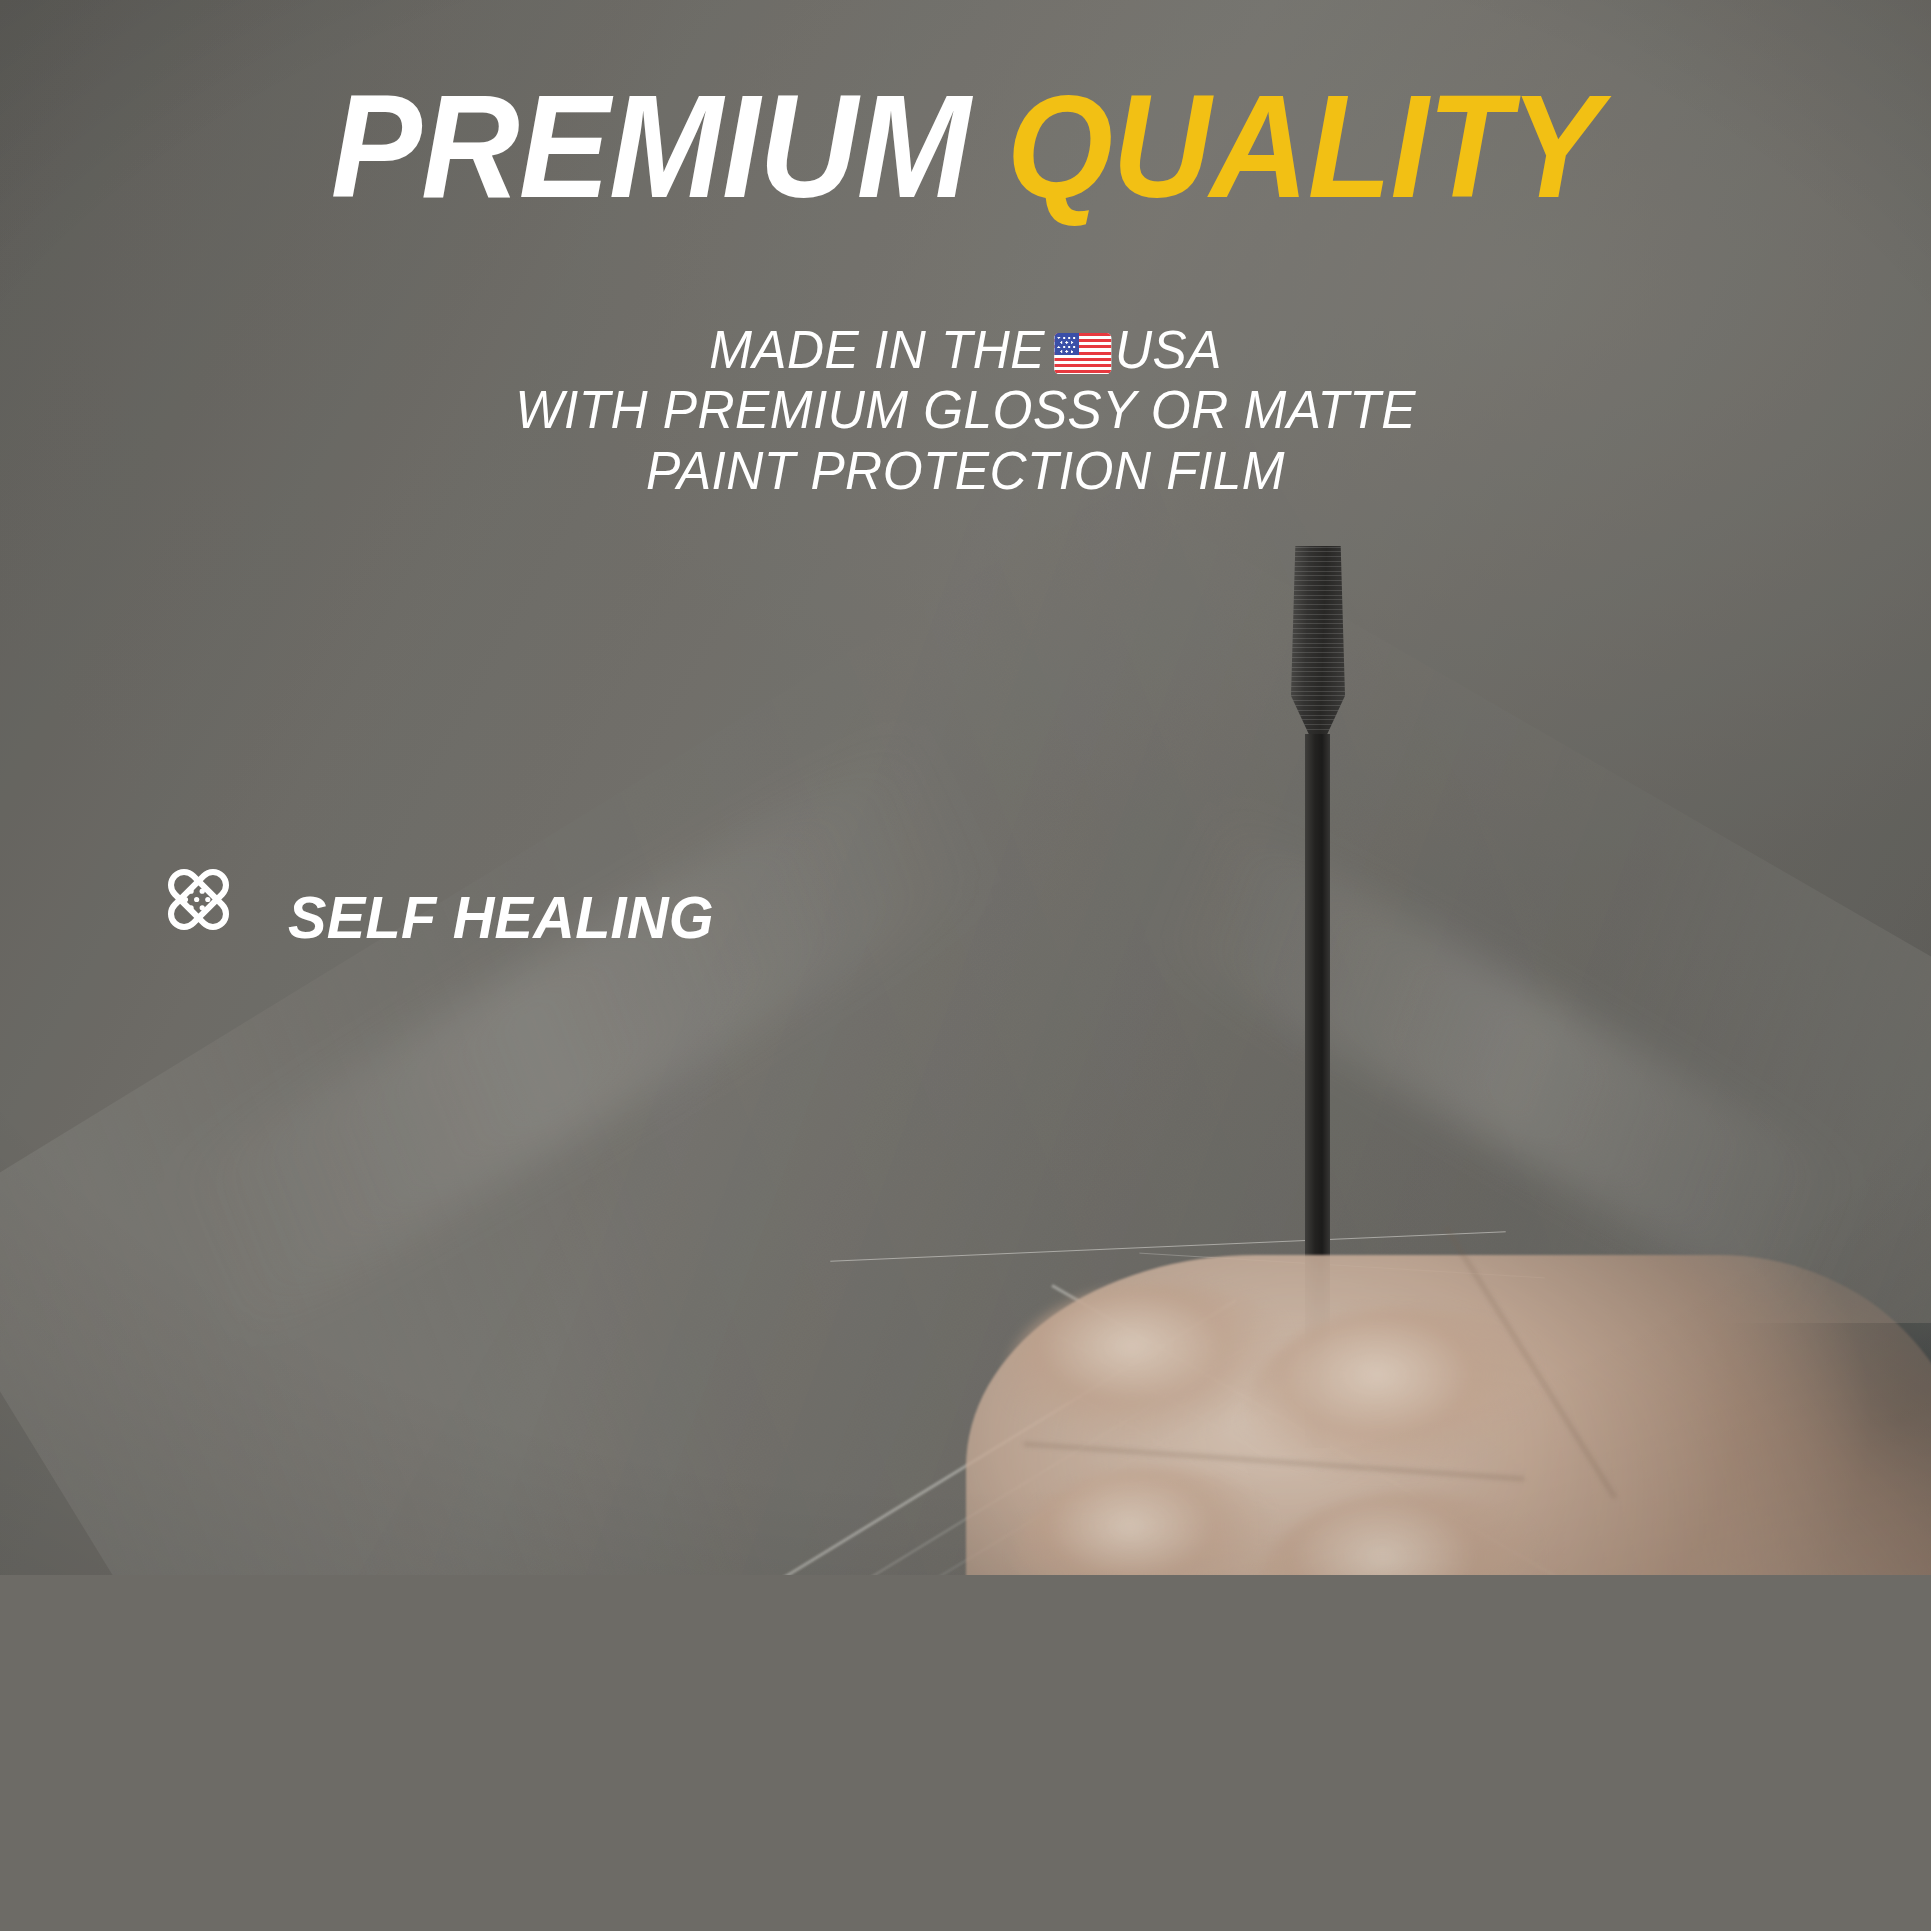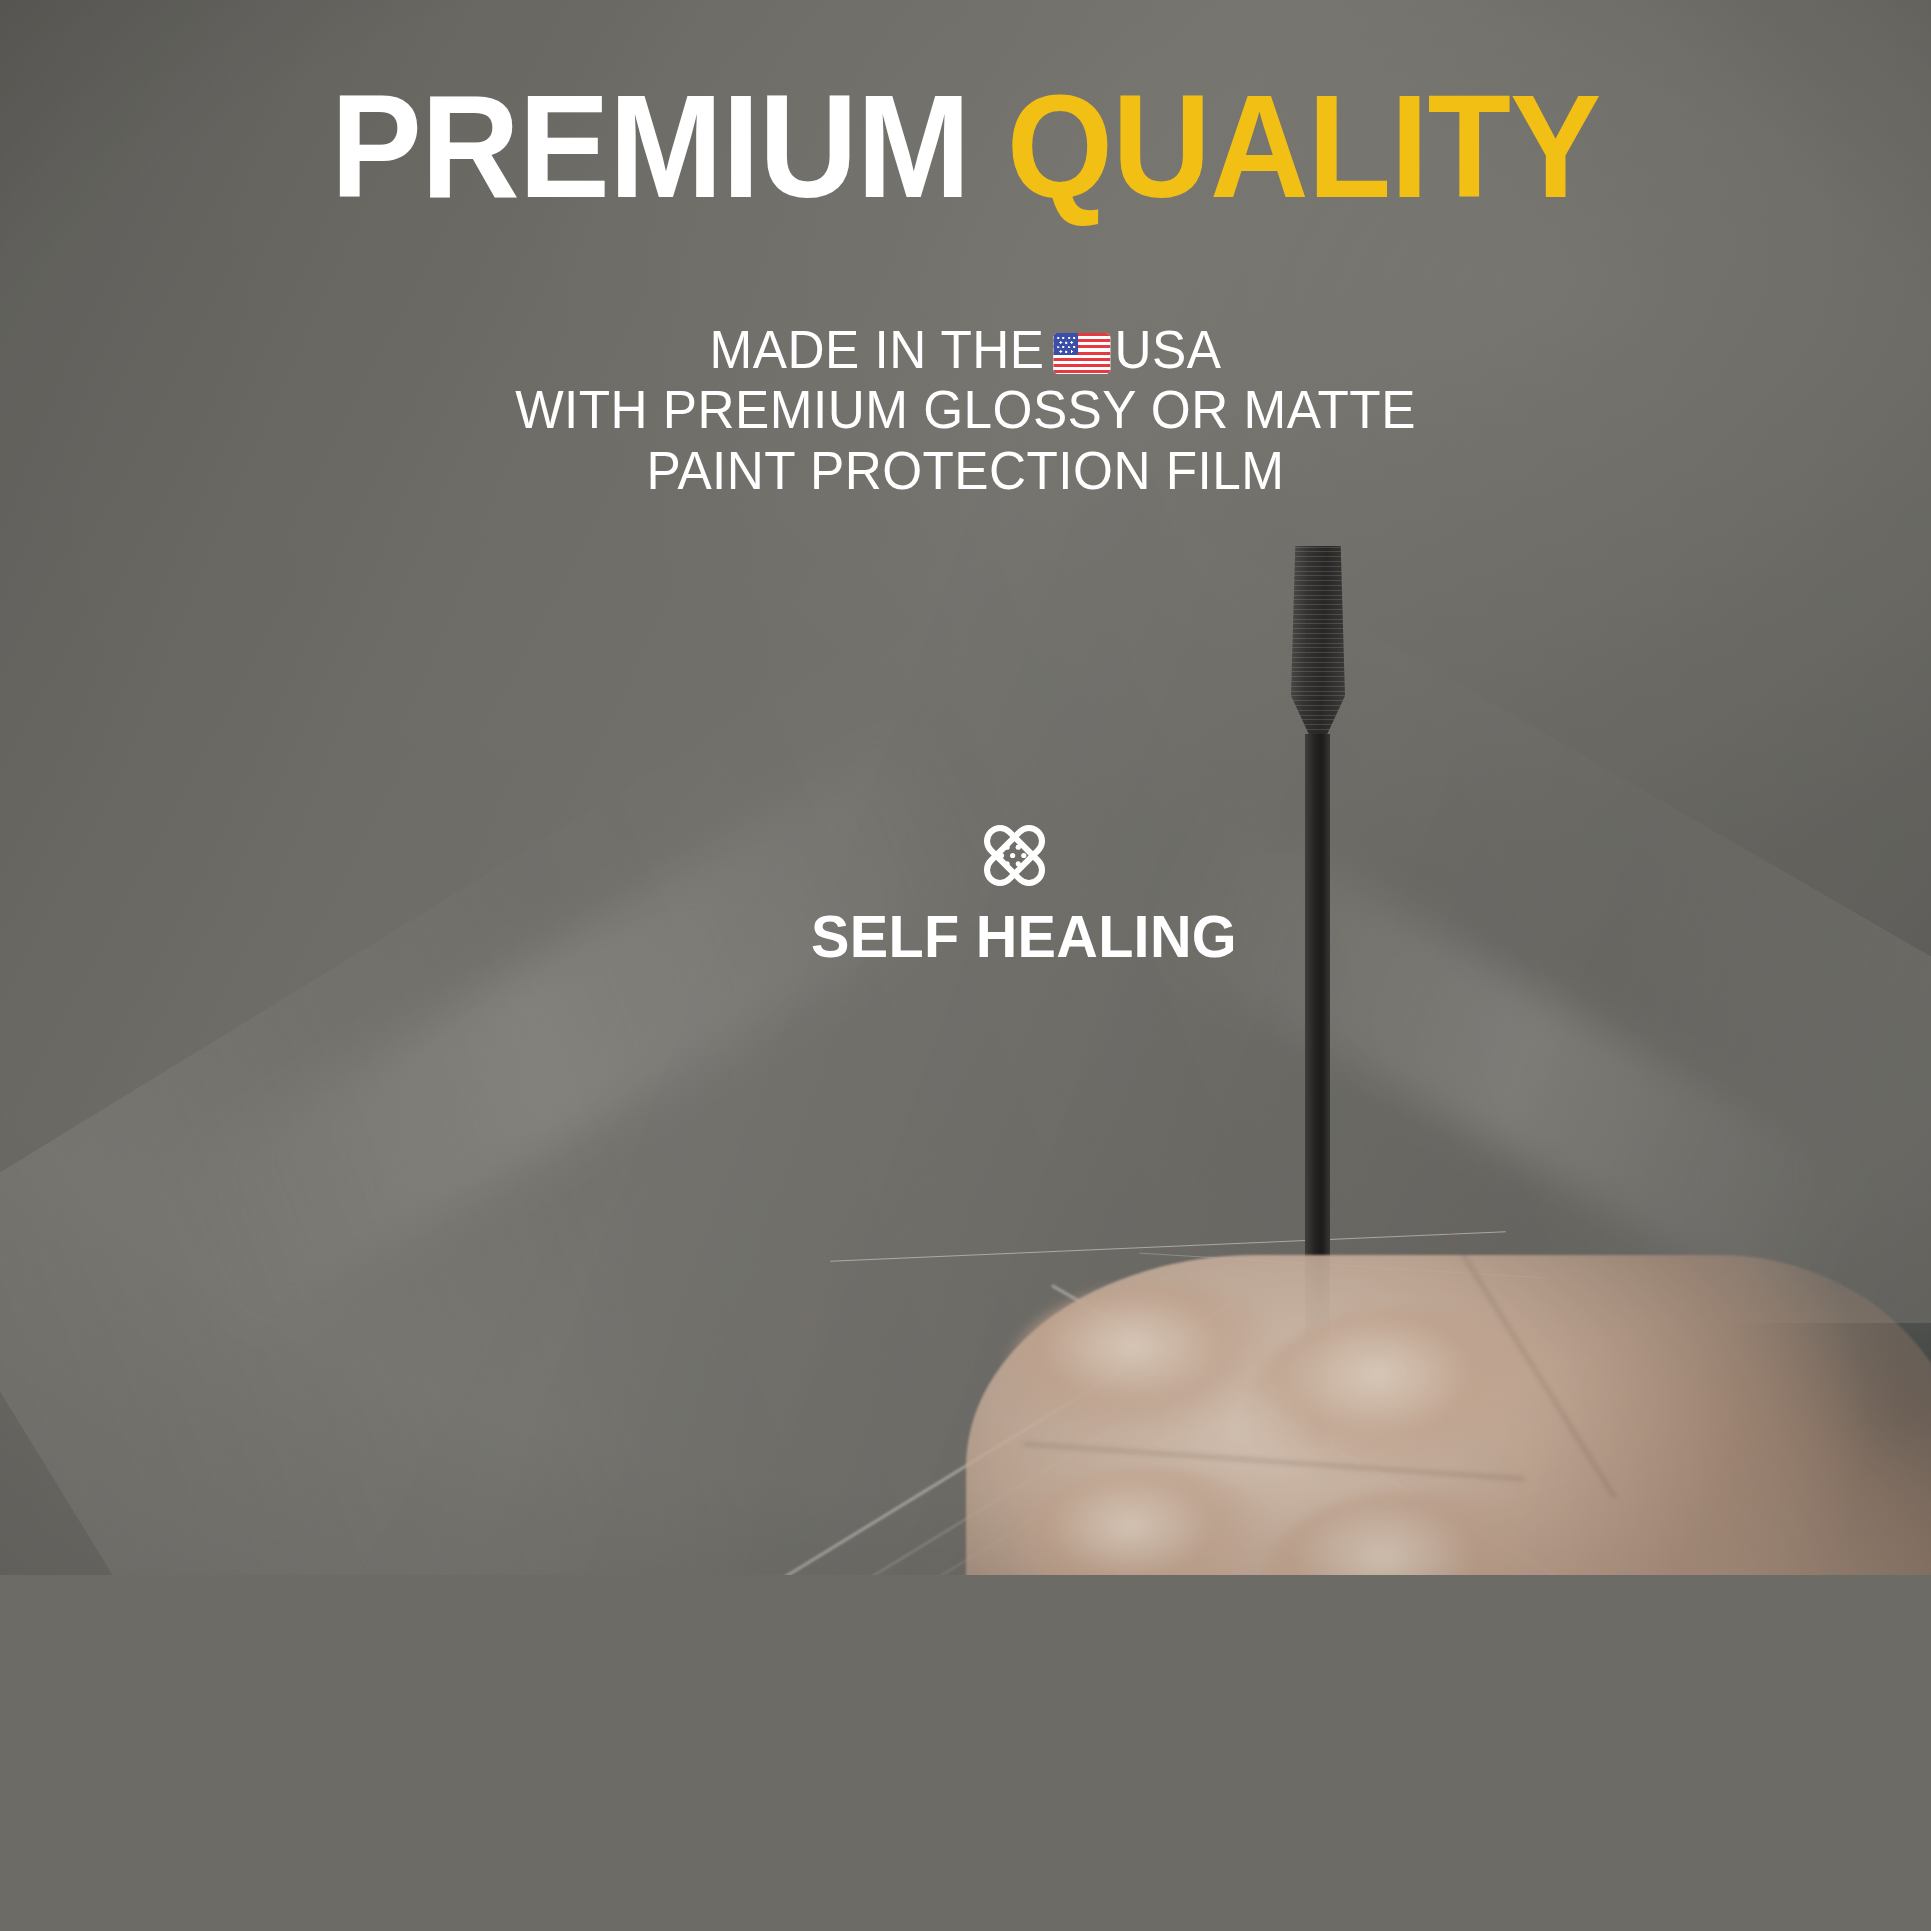--- a/index.html
+++ b/index.html
@@ -2,20 +2,21 @@
 <html><head>
 <meta charset="utf-8">
 <style>
   * { margin:0; padding:0; box-sizing:border-box; }
   html,body { width:1931px; height:1931px; background:#6d6b66; }
   body { font-family:"Liberation Sans", sans-serif; overflow:hidden; }
 
   #poster {
     position:relative; width:1931px; height:1575px; overflow:hidden;
     background:#6f6d68;
+    font-style:italic;
   }
 
   
   .photo { position:absolute; inset:0; overflow:hidden; }
 
   .bg-base {
     position:absolute; inset:0;
     background:
       radial-gradient(120% 90% at 78% 18%, rgba(140,138,132,.55) 0%, rgba(120,118,112,.18) 42%, rgba(0,0,0,0) 70%),
       linear-gradient(118deg, #5f5e5a 0%, #73716c 26%, #7b7974 46%, #6e6c67 64%, #605f5b 86%, #55544f 100%);
@@ -163,21 +164,21 @@
       radial-gradient(circle at 37% 68%, #fff 0 1.1px, transparent 1.2px),
       radial-gradient(circle at 62% 68%, #fff 0 1.1px, transparent 1.2px),
       radial-gradient(circle at 87% 68%, #fff 0 1.1px, transparent 1.2px),
       radial-gradient(circle at 25% 92%, #fff 0 1.1px, transparent 1.2px),
       radial-gradient(circle at 50% 92%, #fff 0 1.1px, transparent 1.2px),
       radial-gradient(circle at 75% 92%, #fff 0 1.1px, transparent 1.2px);
   }
 
   
   .features { position:absolute; left:145px; top:809px; width:1738px; }
-  .feature { display:flex; align-items:center; height:143px;flex-direction:column; }
+  .feature { display:flex; align-items:flex-end; height:143px; }
   .feature .icon {
     width:106px; min-width:106px; height:106px;
     display:flex; align-items:center; justify-content:center;
   }
   .feature .icon svg { width:93px; height:93px; display:block; }
   .feature .label {
     color:#ffffff; font-size:60px; font-weight:700; letter-spacing:0.3px;
     white-space:nowrap; margin-left:37px;
     font-family:"Liberation Sans Narrow","Liberation Sans", sans-serif;
     transform:scaleX(.96); transform-origin:0 50%;

